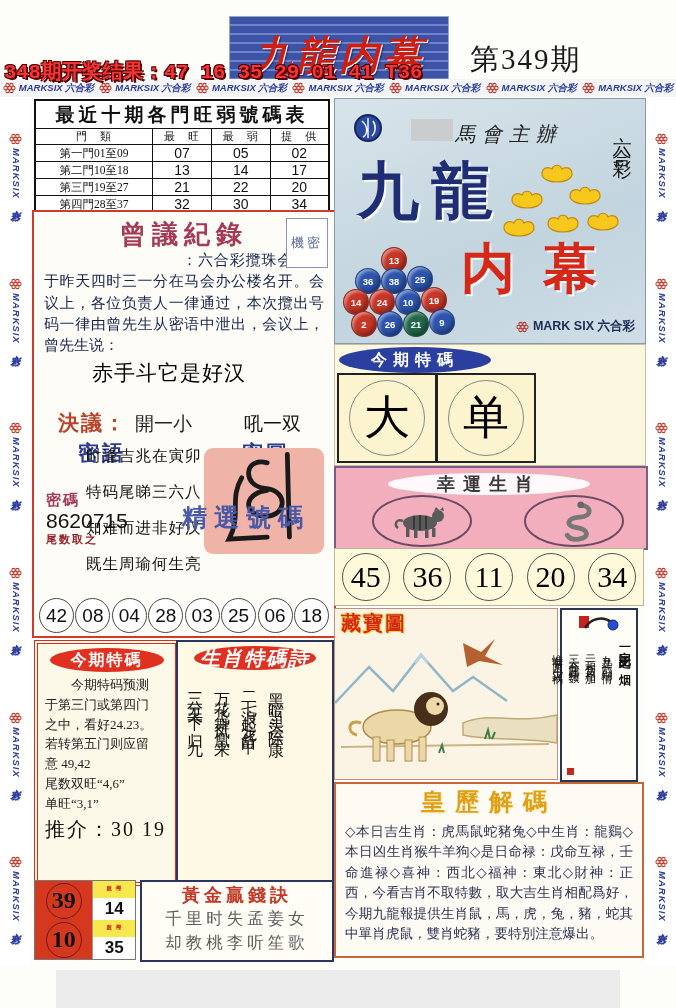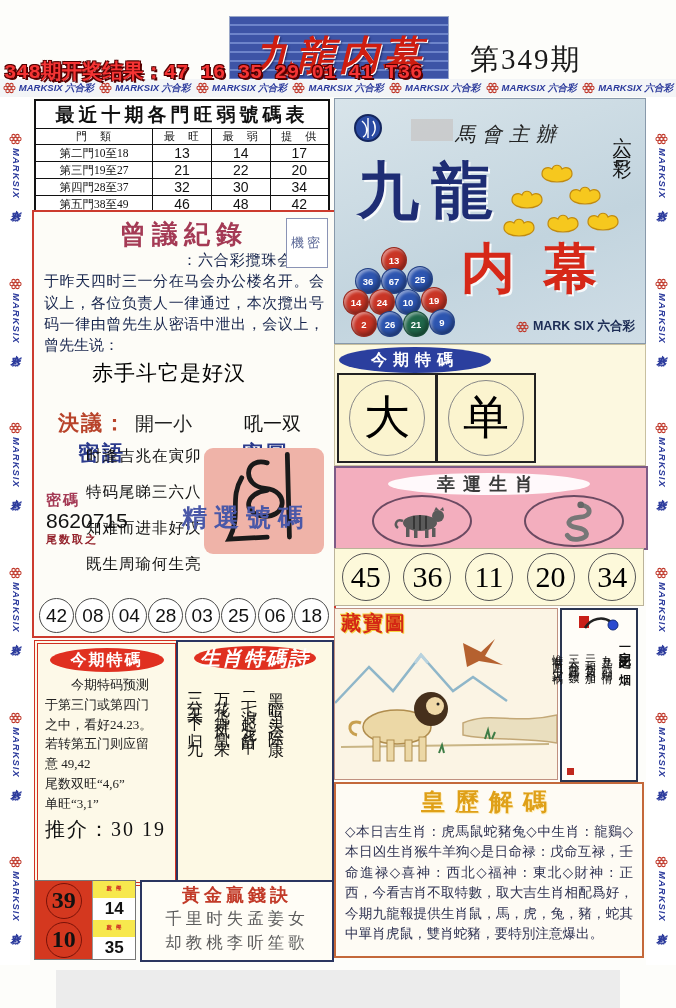--- a/index.html
+++ b/index.html
@@ -476,20 +476,26 @@
       <tr class="t-title">
         <td colspan="4">最近十期各門旺弱號碼表</td>
       </tr>
   <tr class="t-head">
     <td class="col-gate">門　類</td>
     <td class="col-n">最　旺</td>
     <td class="col-n">最　弱</td>
     <td class="col-n">提　供</td>
   </tr>
   <tr class="t-row">
+    <td class="gate">第一門01至09</td>
+    <td>07</td>
+    <td>05</td>
+    <td>02</td>
+  </tr>
+  <tr class="t-row">
     <td class="gate">第二門10至18</td>
     <td>13</td>
     <td>14</td>
     <td>17</td>
   </tr>
   <tr class="t-row">
     <td class="gate">第三門19至27</td>
     <td>21</td>
     <td>22</td>
     <td>20</td>
@@ -633,21 +639,21 @@
       <path transform="translate(8,26)" d="M1,13 C1,7 7,5 11,8 C13,3 19,3 21,8 C25,5 31,7 31,13 C31,18 24,21 16,21 C8,21 1,18 1,13 Z"></path>
       <path transform="translate(66,22)" d="M1,13 C1,7 7,5 11,8 C13,3 19,3 21,8 C25,5 31,7 31,13 C31,18 24,21 16,21 C8,21 1,18 1,13 Z"></path>
       <path transform="translate(0,54)" d="M1,13 C1,7 7,5 11,8 C13,3 19,3 21,8 C25,5 31,7 31,13 C31,18 24,21 16,21 C8,21 1,18 1,13 Z"></path>
       <path transform="translate(44,50)" d="M1,13 C1,7 7,5 11,8 C13,3 19,3 21,8 C25,5 31,7 31,13 C31,18 24,21 16,21 C8,21 1,18 1,13 Z"></path>
       <path transform="translate(84,48)" d="M1,13 C1,7 7,5 11,8 C13,3 19,3 21,8 C25,5 31,7 31,13 C31,18 24,21 16,21 C8,21 1,18 1,13 Z"></path>
     </g>
   </svg>
   <div class="lb-balls">
     <span class="ball red" style="left:38px;top:0;">13</span>
     <span class="ball blue" style="left:12px;top:21px;">36</span>
-    <span class="ball blue" style="left:38px;top:21px;">67</span>
+    <span class="ball blue" style="left:38px;top:21px;">38</span>
     <span class="ball blue" style="left:64px;top:19px;">25</span>
     <span class="ball red" style="left:0;top:42px;">14</span>
     <span class="ball red" style="left:26px;top:42px;">24</span>
     <span class="ball blue" style="left:52px;top:42px;">10</span>
     <span class="ball red" style="left:78px;top:40px;">19</span>
     <span class="ball red" style="left:8px;top:64px;">2</span>
     <span class="ball blue" style="left:34px;top:64px;">26</span>
     <span class="ball green" style="left:60px;top:64px;">21</span>
     <span class="ball blue" style="left:86px;top:62px;">9</span>
   </div>

